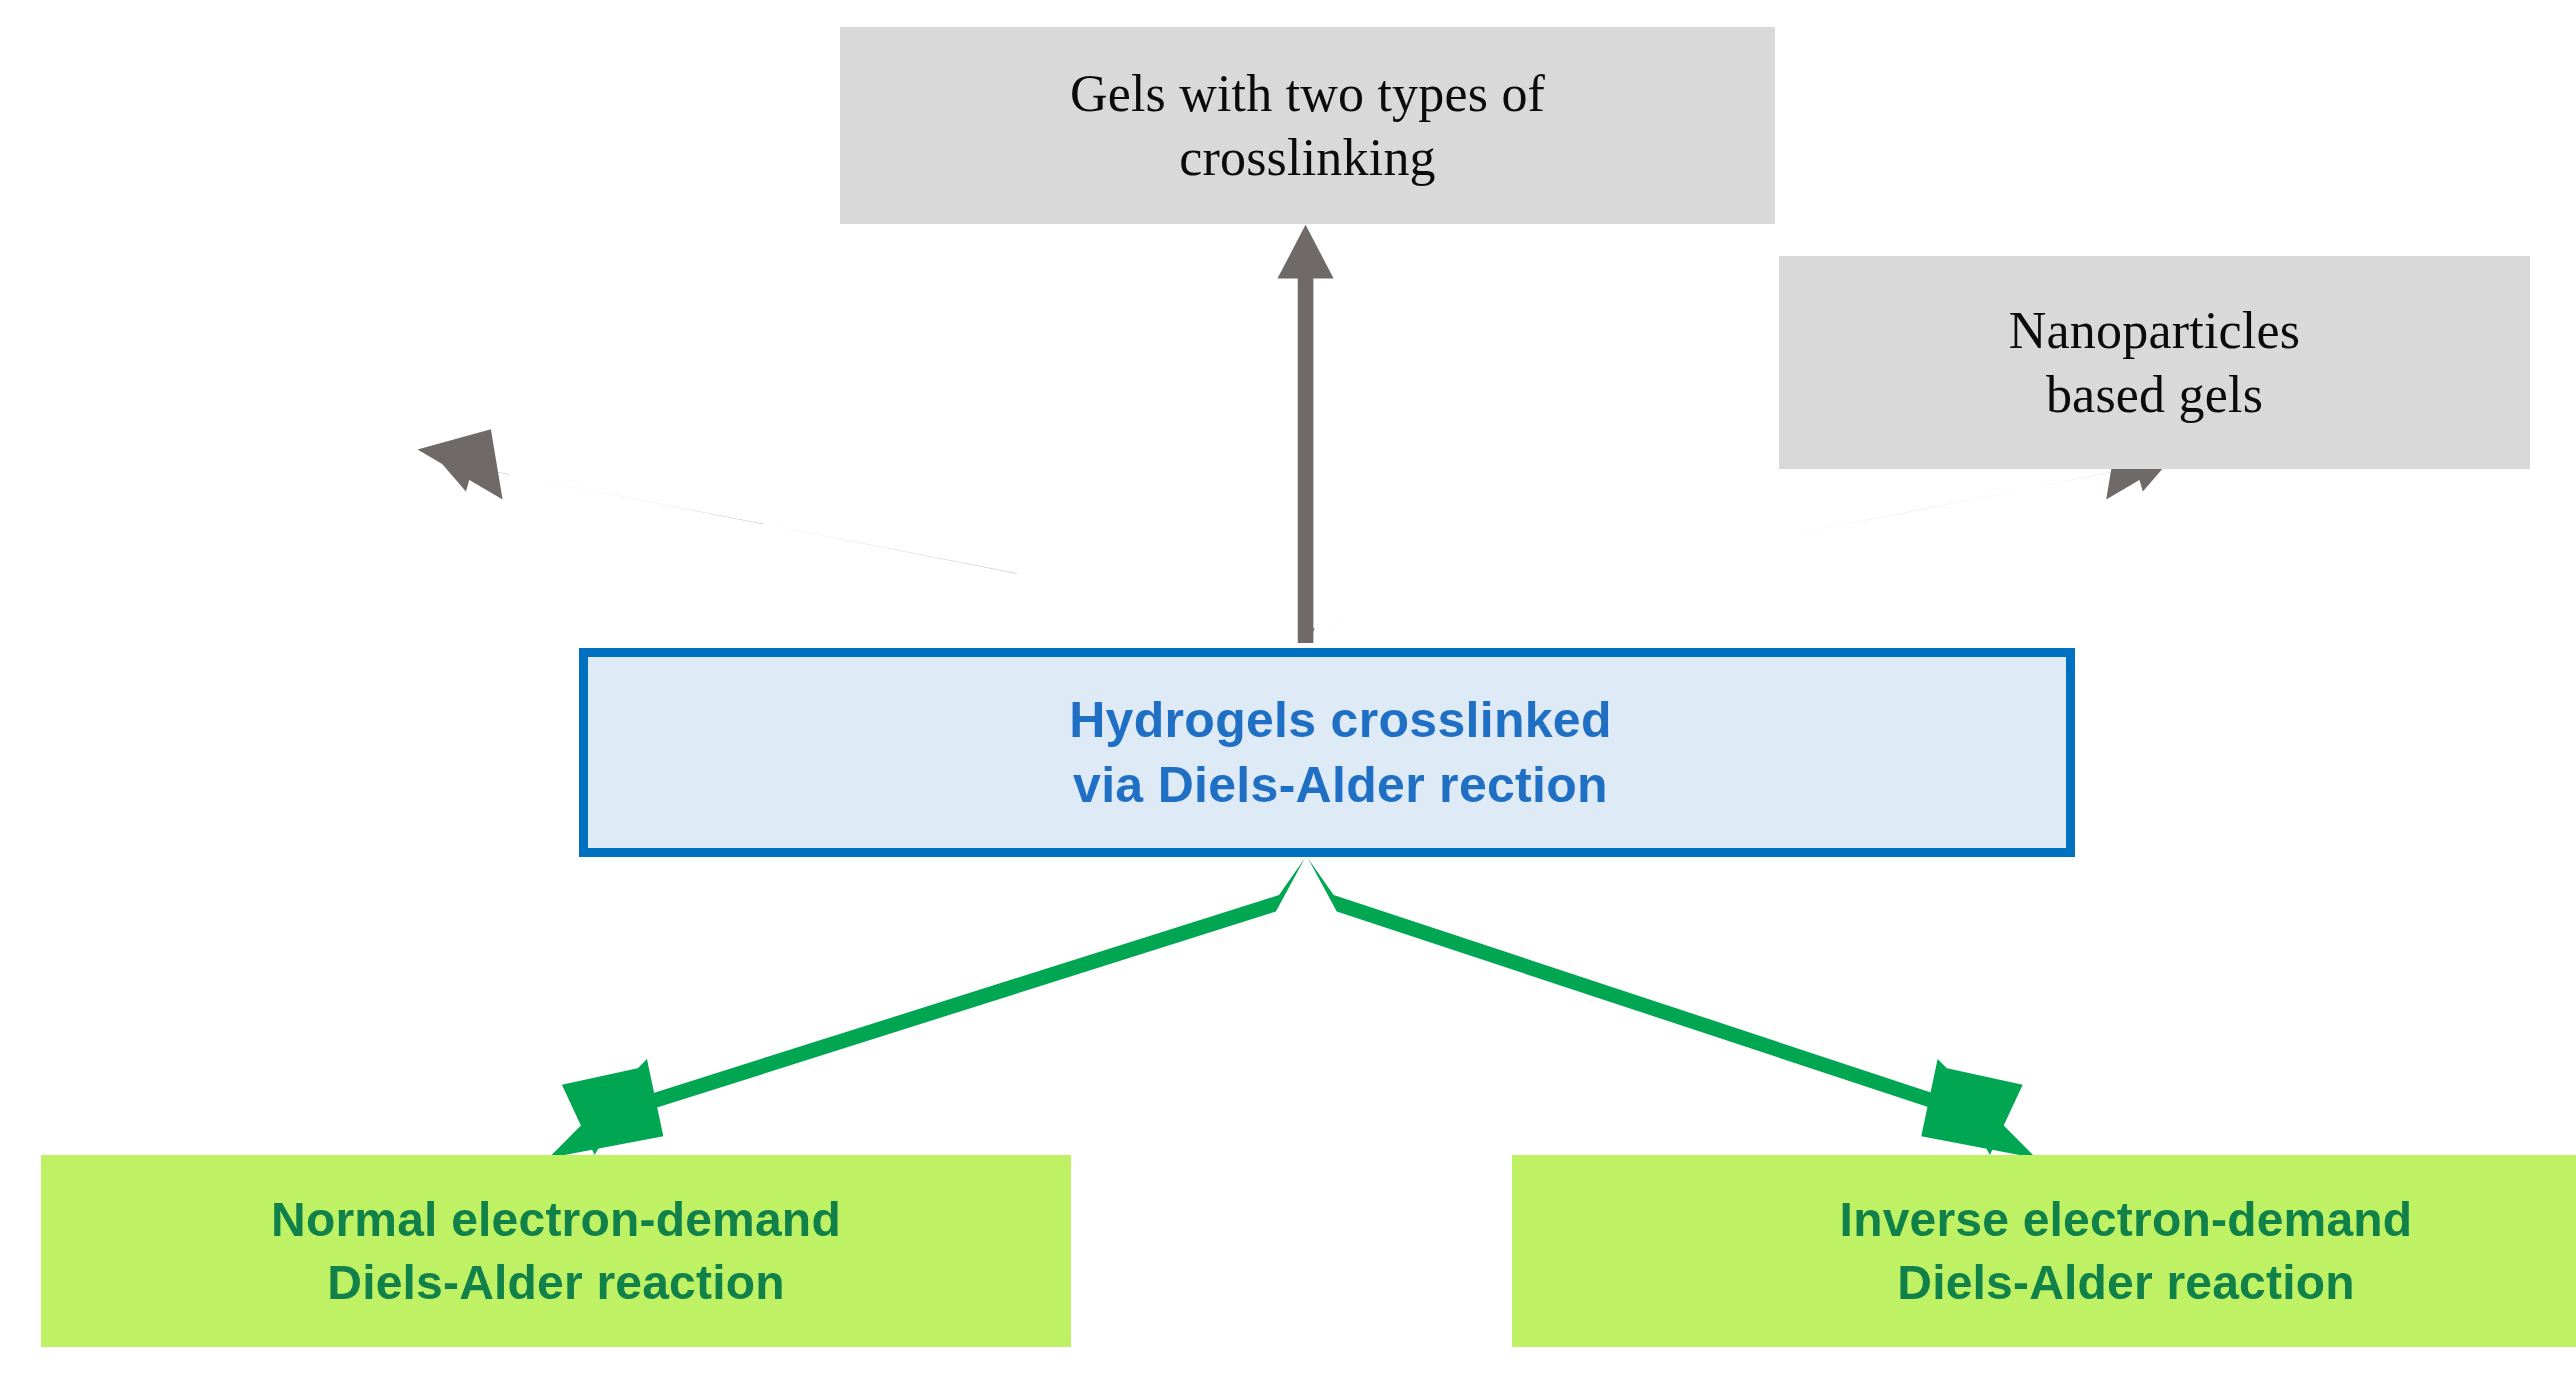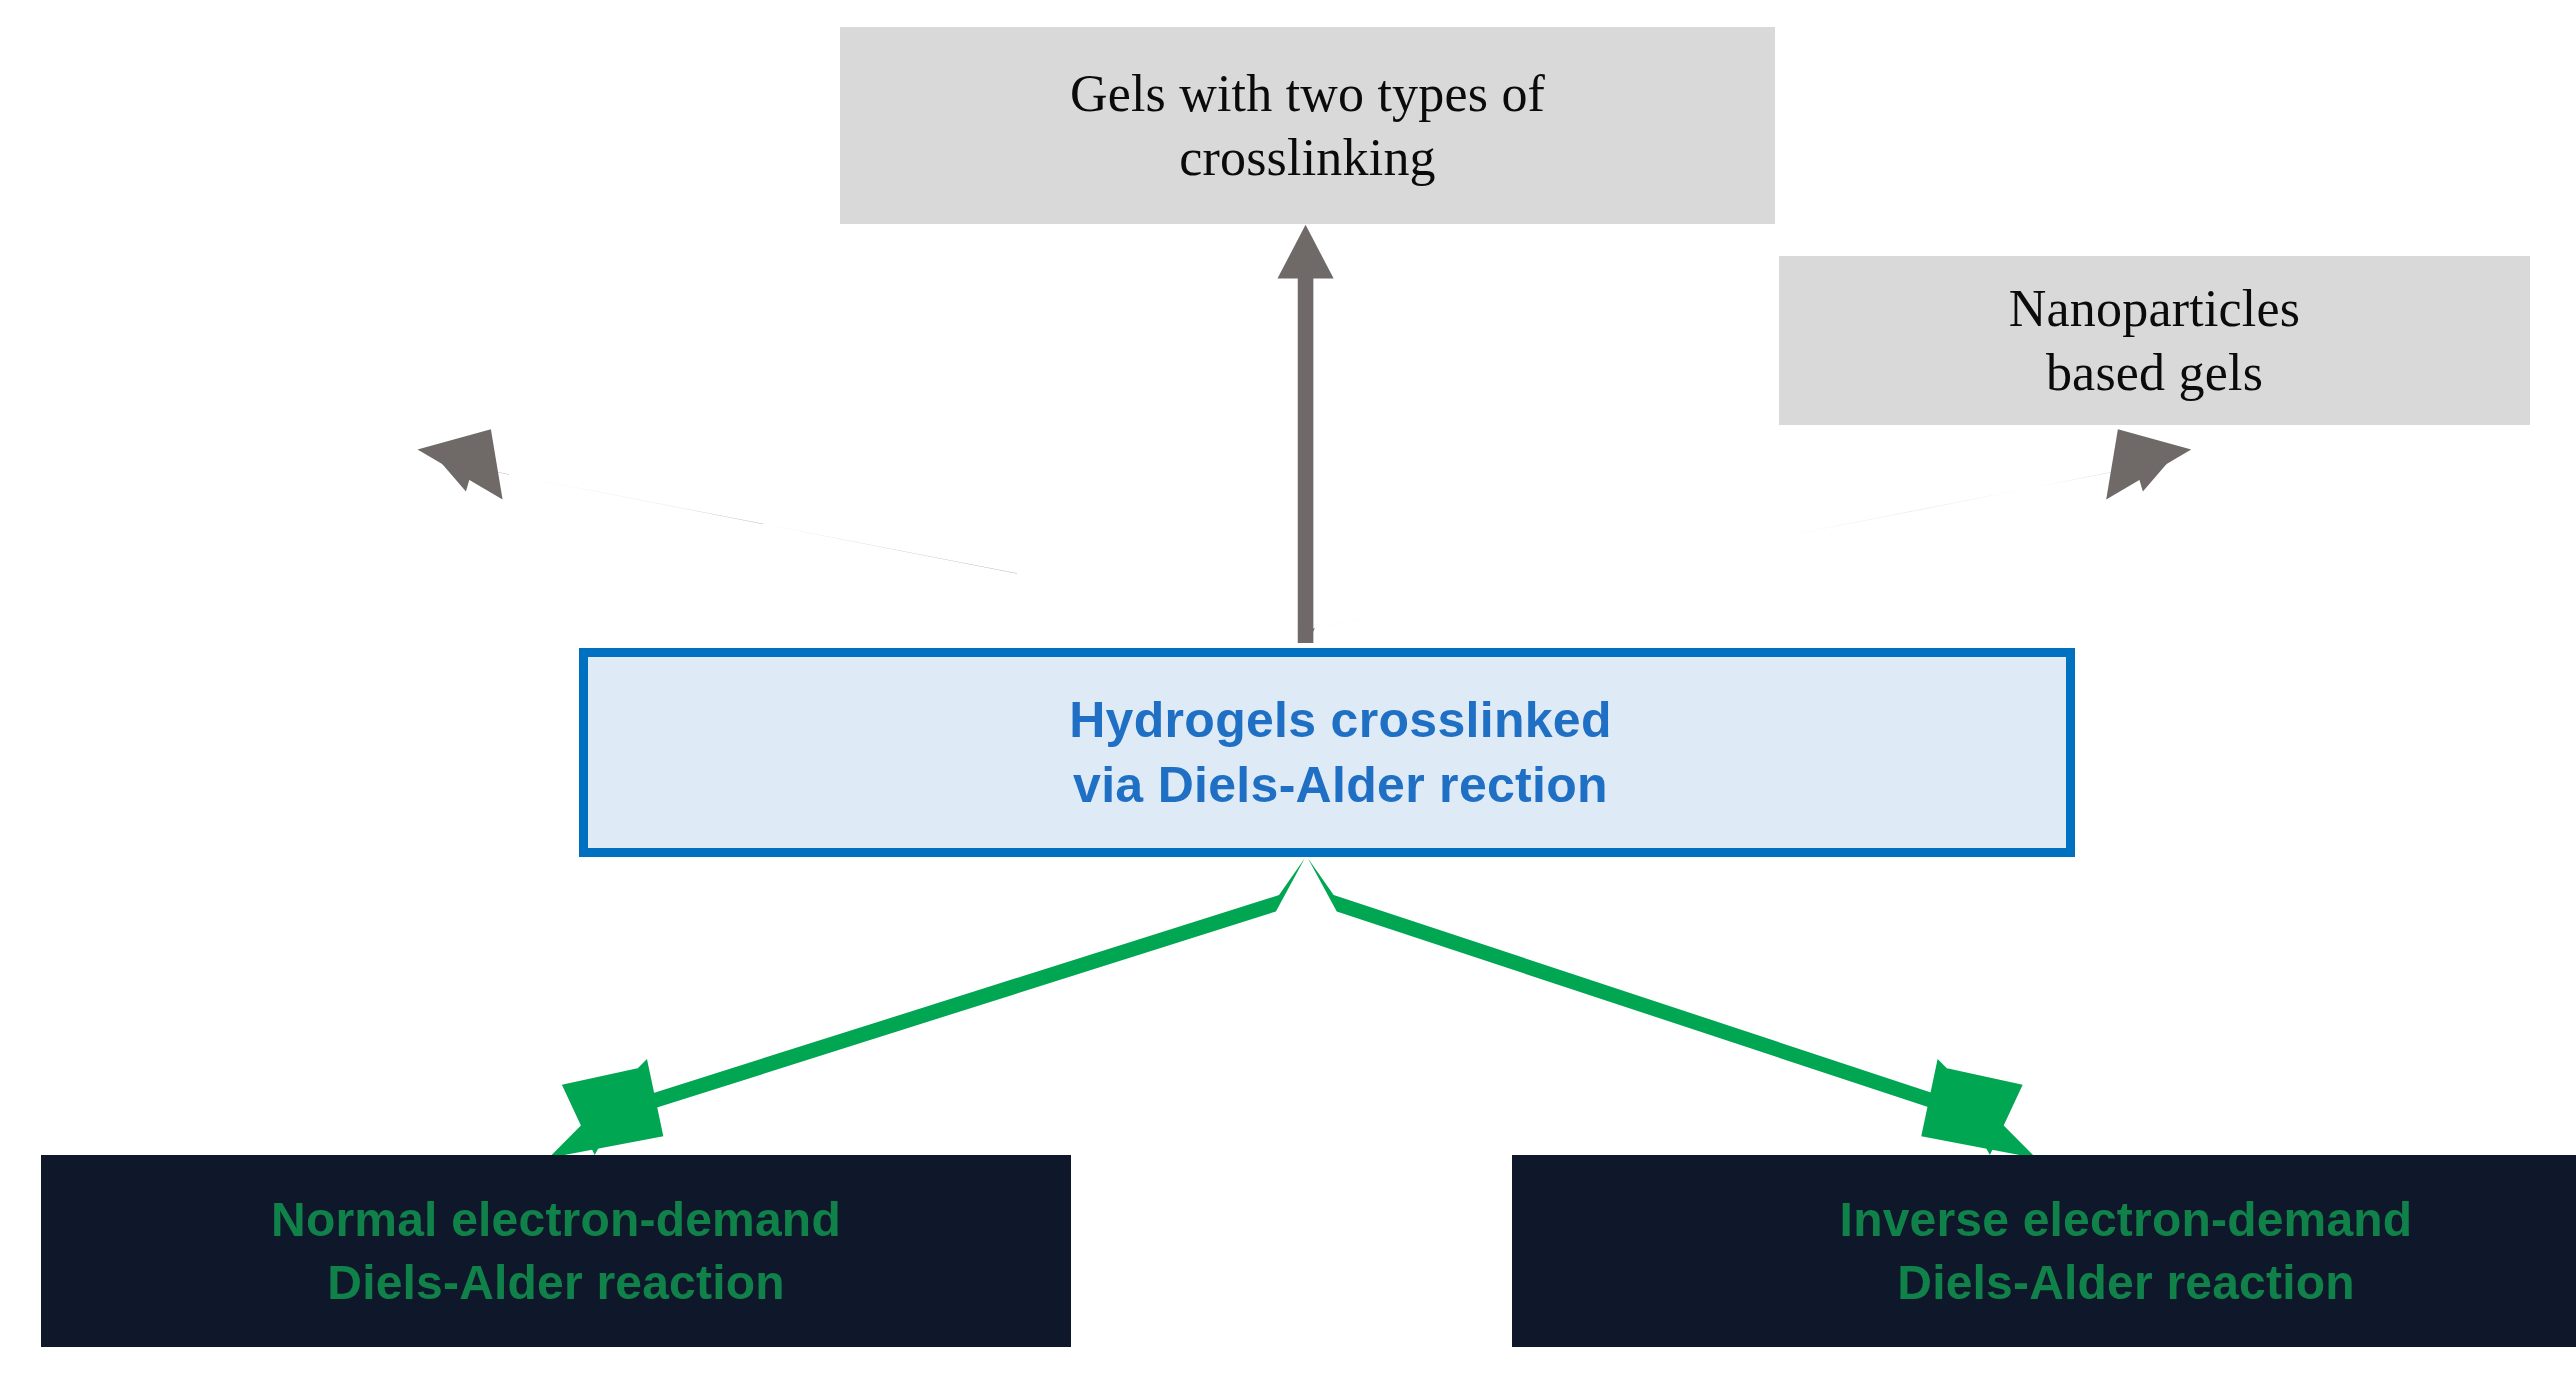--- a/index.html
+++ b/index.html
@@ -50,21 +50,21 @@
     font-weight: 400;
     font-size: 52px;
     line-height: 1.22;
     color: #0B0B0B;
     letter-spacing: 0.2px;
     text-align: center;
   }
 
   #node-two-types  { left: 840px; top: 27px;  width: 935px; height: 197px; }
   #node-crosslinked-polymers { left: 41px;  top: 256px; width: 771px;  height: 195px; }
-  #node-nanoparticles { left: 1779px; top: 256px; width: 751px;  height: 169px; }
+  #node-nanoparticles { left: 1779px; top: 256px; width: 751px;  height: 213px; }
 
   
   #node-hydrogels {
     left: 579px;
     top: 648px;
     width: 1496px;
     height: 209px;
     background: #DEEAF6;
     border: 9.4px solid #0070C0;
     padding-left: 27px;
@@ -73,21 +73,21 @@
     font-family: "Liberation Sans", sans-serif;
     font-weight: bold;
     font-size: 50px;
     line-height: 1.30;
     color: #1F6FC4;
     letter-spacing: 0.3px;
   }
 
   
   .green-node {
-    background: #0f172a;
+    background: #bef264;
     border: none;
   }
   .green-node .label {
     font-family: "Liberation Sans", sans-serif;
     font-weight: bold;
     font-size: 48px;
     line-height: 1.32;
     color: #11814A;
     letter-spacing: 0.2px;
   }

